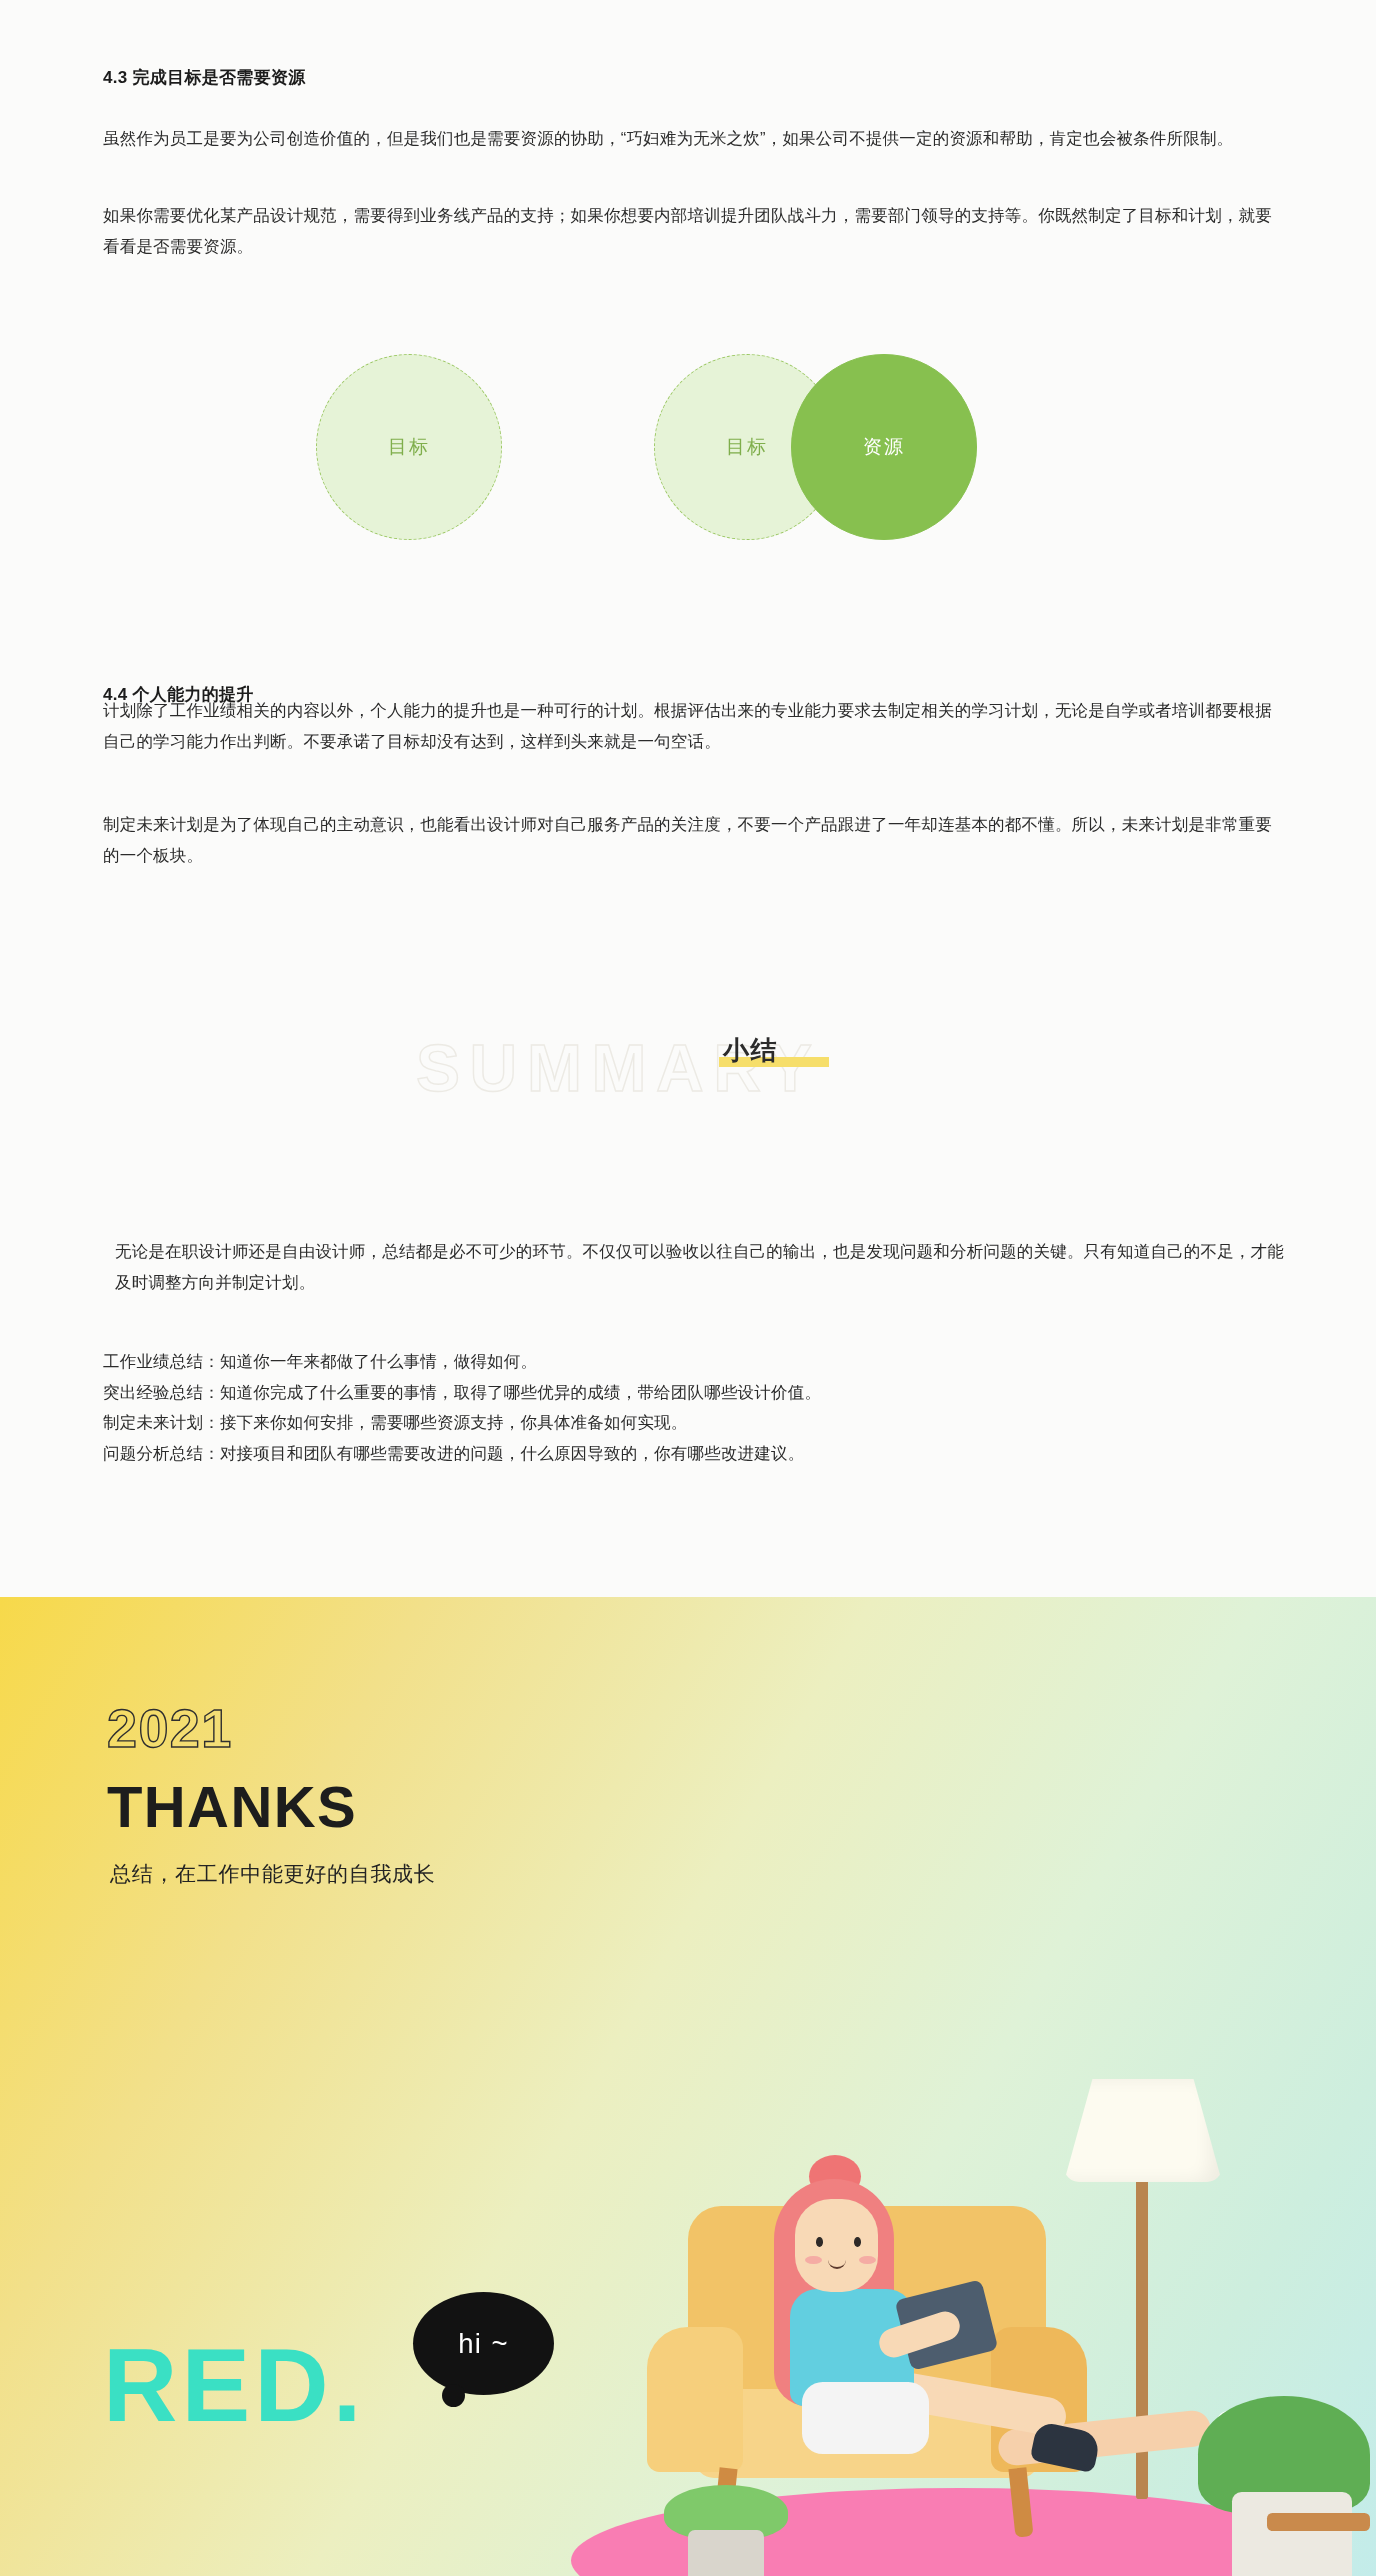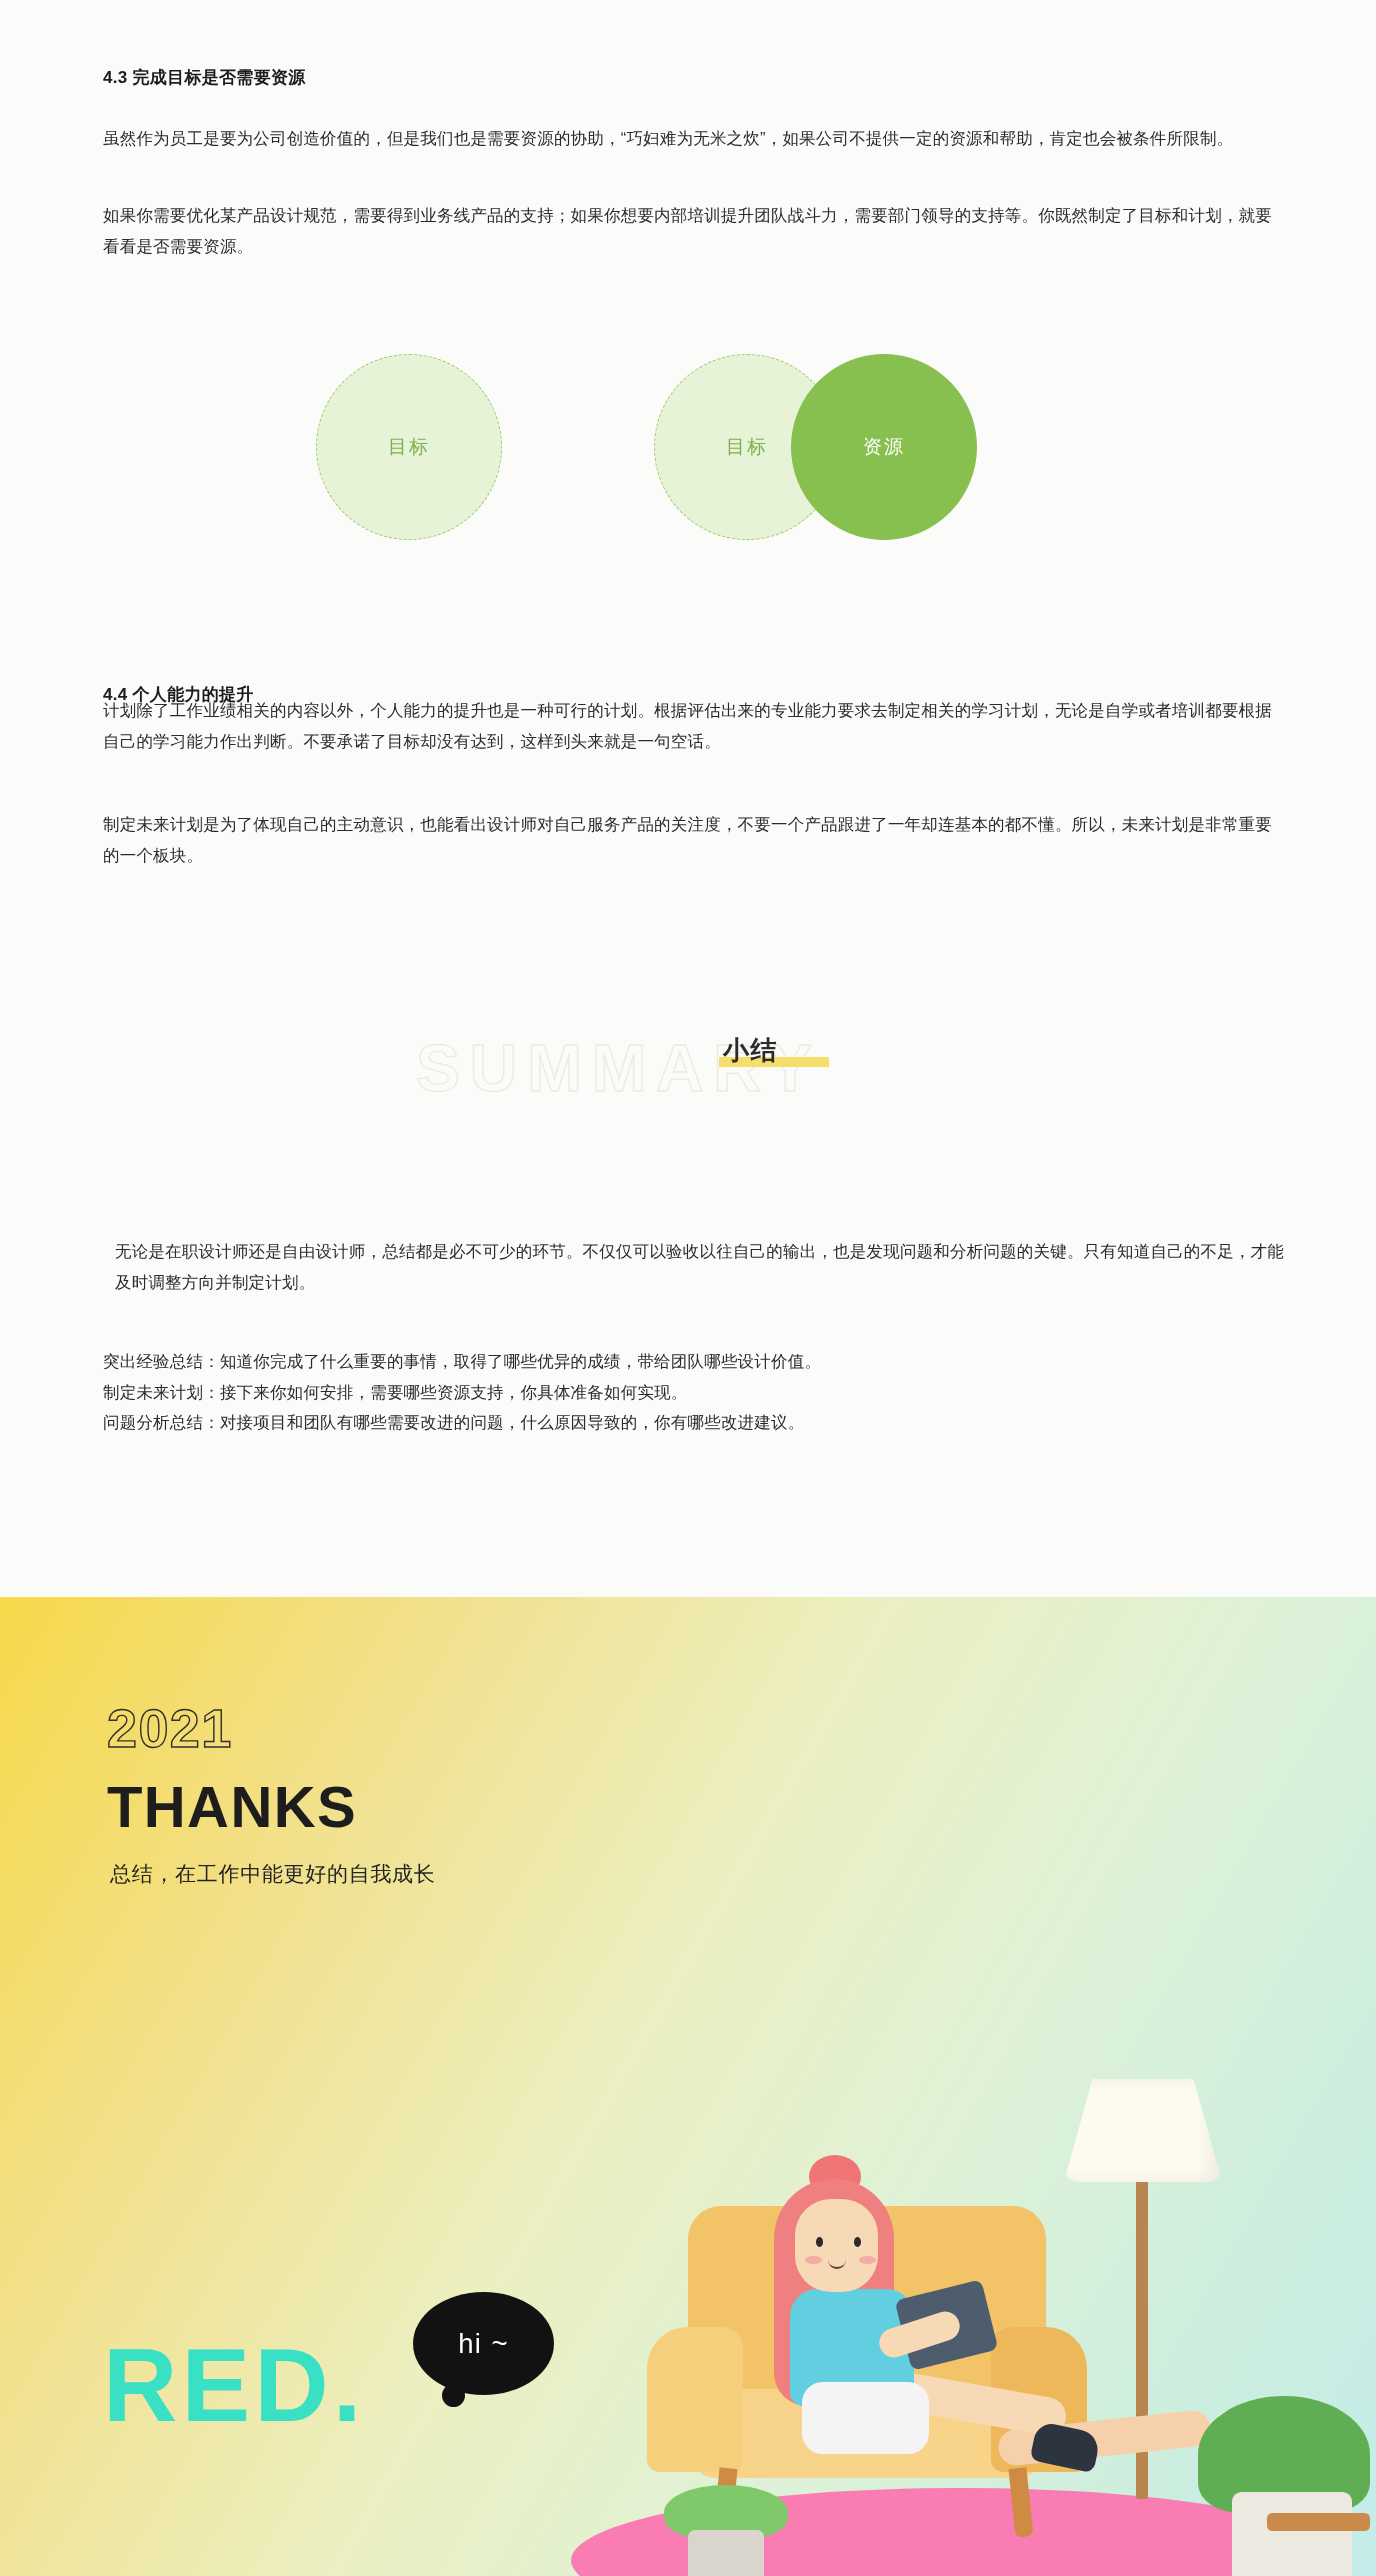--- a/index.html
+++ b/index.html
@@ -507,20 +507,21 @@
 
       <div class="summary-wrap">
         <div class="summary-outline">SUMMARY</div>
         <div class="summary-hl-bar"></div>
         <div class="summary-hl">小结</div>
       </div>
 
       <div class="para" id="sum-p1">无论是在职设计师还是自由设计师，总结都是必不可少的环节。不仅仅可以验收以往自己的输出，也是发现问题和分析问题的关键。只有知道自己的不足，才能及时调整方向并制定计划。</div>
 
       <div class="sum-list">
+        <div class="row">工作业绩总结：知道你一年来都做了什么事情，做得如何。</div>
         <div class="row">突出经验总结：知道你完成了什么重要的事情，取得了哪些优异的成绩，带给团队哪些设计价值。</div>
         <div class="row">制定未来计划：接下来你如何安排，需要哪些资源支持，你具体准备如何实现。</div>
         <div class="row">问题分析总结：对接项目和团队有哪些需要改进的问题，什么原因导致的，你有哪些改进建议。</div>
       </div>
 
     </div>
   </div>
 
   <div class="thanks">
 

